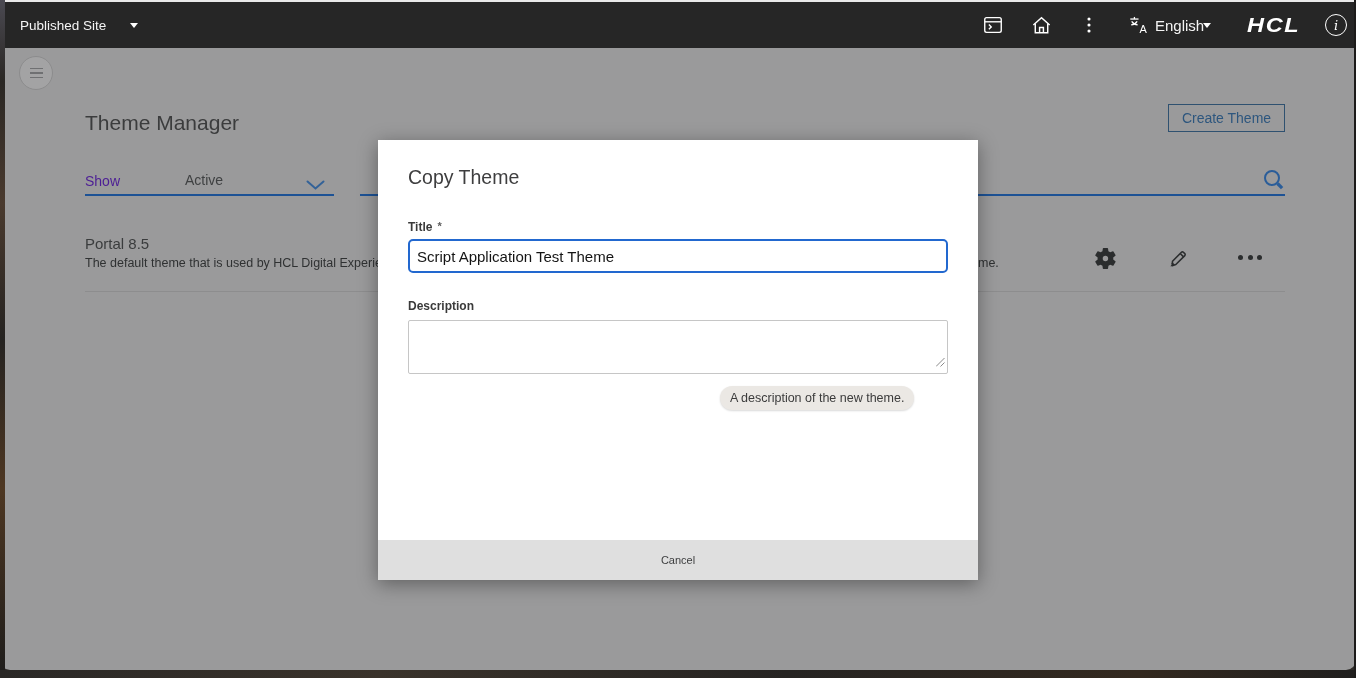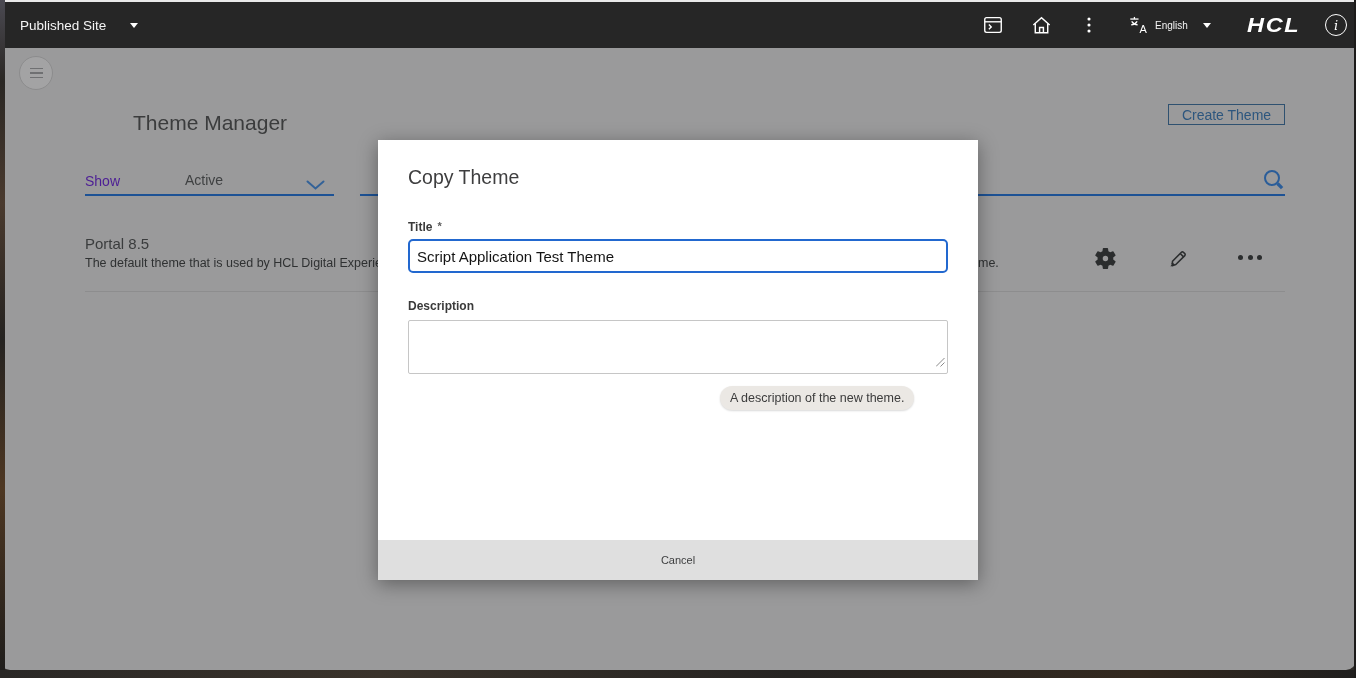--- a/index.html
+++ b/index.html
@@ -13,43 +13,43 @@
 
   
   .topbar{
     position:absolute;top:0;left:0;right:0;height:48px;
     background:#262626;border-top:2px solid #e9e9e9;box-sizing:border-box;
     color:#f4f4f4;z-index:10;
   }
   .site-select{position:absolute;left:20px;top:0;bottom:0;display:flex;align-items:center;gap:24px;font-size:13.5px;cursor:pointer;}
   .caret-down{width:0;height:0;border-left:4.5px solid transparent;border-right:4.5px solid transparent;border-top:5px solid #fff;}
   .tb-icon{position:absolute;top:50%;transform:translateY(-50%);display:flex;align-items:center;justify-content:center;cursor:pointer;}
-  .tb-text{position:absolute;top:50%;transform:translateY(-50%);font-size:10px;}
+  .tb-text{position:absolute;top:50%;transform:translateY(-50%);font-size:15px;}
   .hcl-logo{
     position:absolute;left:1247px;top:50%;transform:translateY(-50%) scaleX(1.12);transform-origin:left center;
     font-weight:800;font-style:italic;font-size:21px;letter-spacing:1.5px;color:#fff;
   }
   .info-badge{
     position:absolute;left:1325px;top:50%;transform:translateY(-50%);
     width:20px;height:20px;border:1.6px solid #fff;border-radius:50%;
     display:flex;align-items:center;justify-content:center;
     font-family:"DejaVu Serif",serif;font-style:italic;font-size:13px;color:#fff;cursor:pointer;
   }
 
   
   .page{position:absolute;top:48px;left:0;right:0;bottom:8px;background:#9a9a9b;z-index:1;border-radius:0 0 10px 10px;}
   .hamburger{
     position:absolute;left:19px;top:8px;width:34px;height:34px;border-radius:50%;
     background:#a3a3a4;border:1px solid #8c8c8d;box-sizing:border-box;
     display:flex;flex-direction:column;align-items:center;justify-content:center;gap:3px;cursor:pointer;
   }
   .hamburger i{display:block;width:13px;height:1.5px;background:#6f7072;}
-  .page-title{position:absolute;left:85px;top:63px;font-size:21px;color:#3b3c3d;margin-left:48px;}
+  .page-title{position:absolute;left:85px;top:63px;font-size:21px;color:#3b3c3d;}
   .create-btn{
-    position:absolute;left:1168px;top:56px;width:117px;height:21px;box-sizing:border-box;
+    position:absolute;left:1168px;top:56px;width:117px;height:28px;box-sizing:border-box;
     border:1px solid #2f5170;color:#2d567e;font-size:14px;
     display:flex;align-items:center;justify-content:center;background:transparent;cursor:pointer;
   }
   .show-label{position:absolute;left:85px;top:125px;font-size:14px;color:#4c1d95;}
   .active-label{position:absolute;left:185px;top:124px;font-size:14px;color:#3f4142;cursor:pointer;}
   .filter-chevron{position:absolute;left:306px;top:129px;cursor:pointer;}
   .u-line{position:absolute;height:2px;background:#1d5295;top:146px;}
   .u-show{left:85px;width:249px;}
   .u-search{left:360px;width:925px;}
   .search-icon{position:absolute;left:1261px;top:119px;cursor:pointer;}

